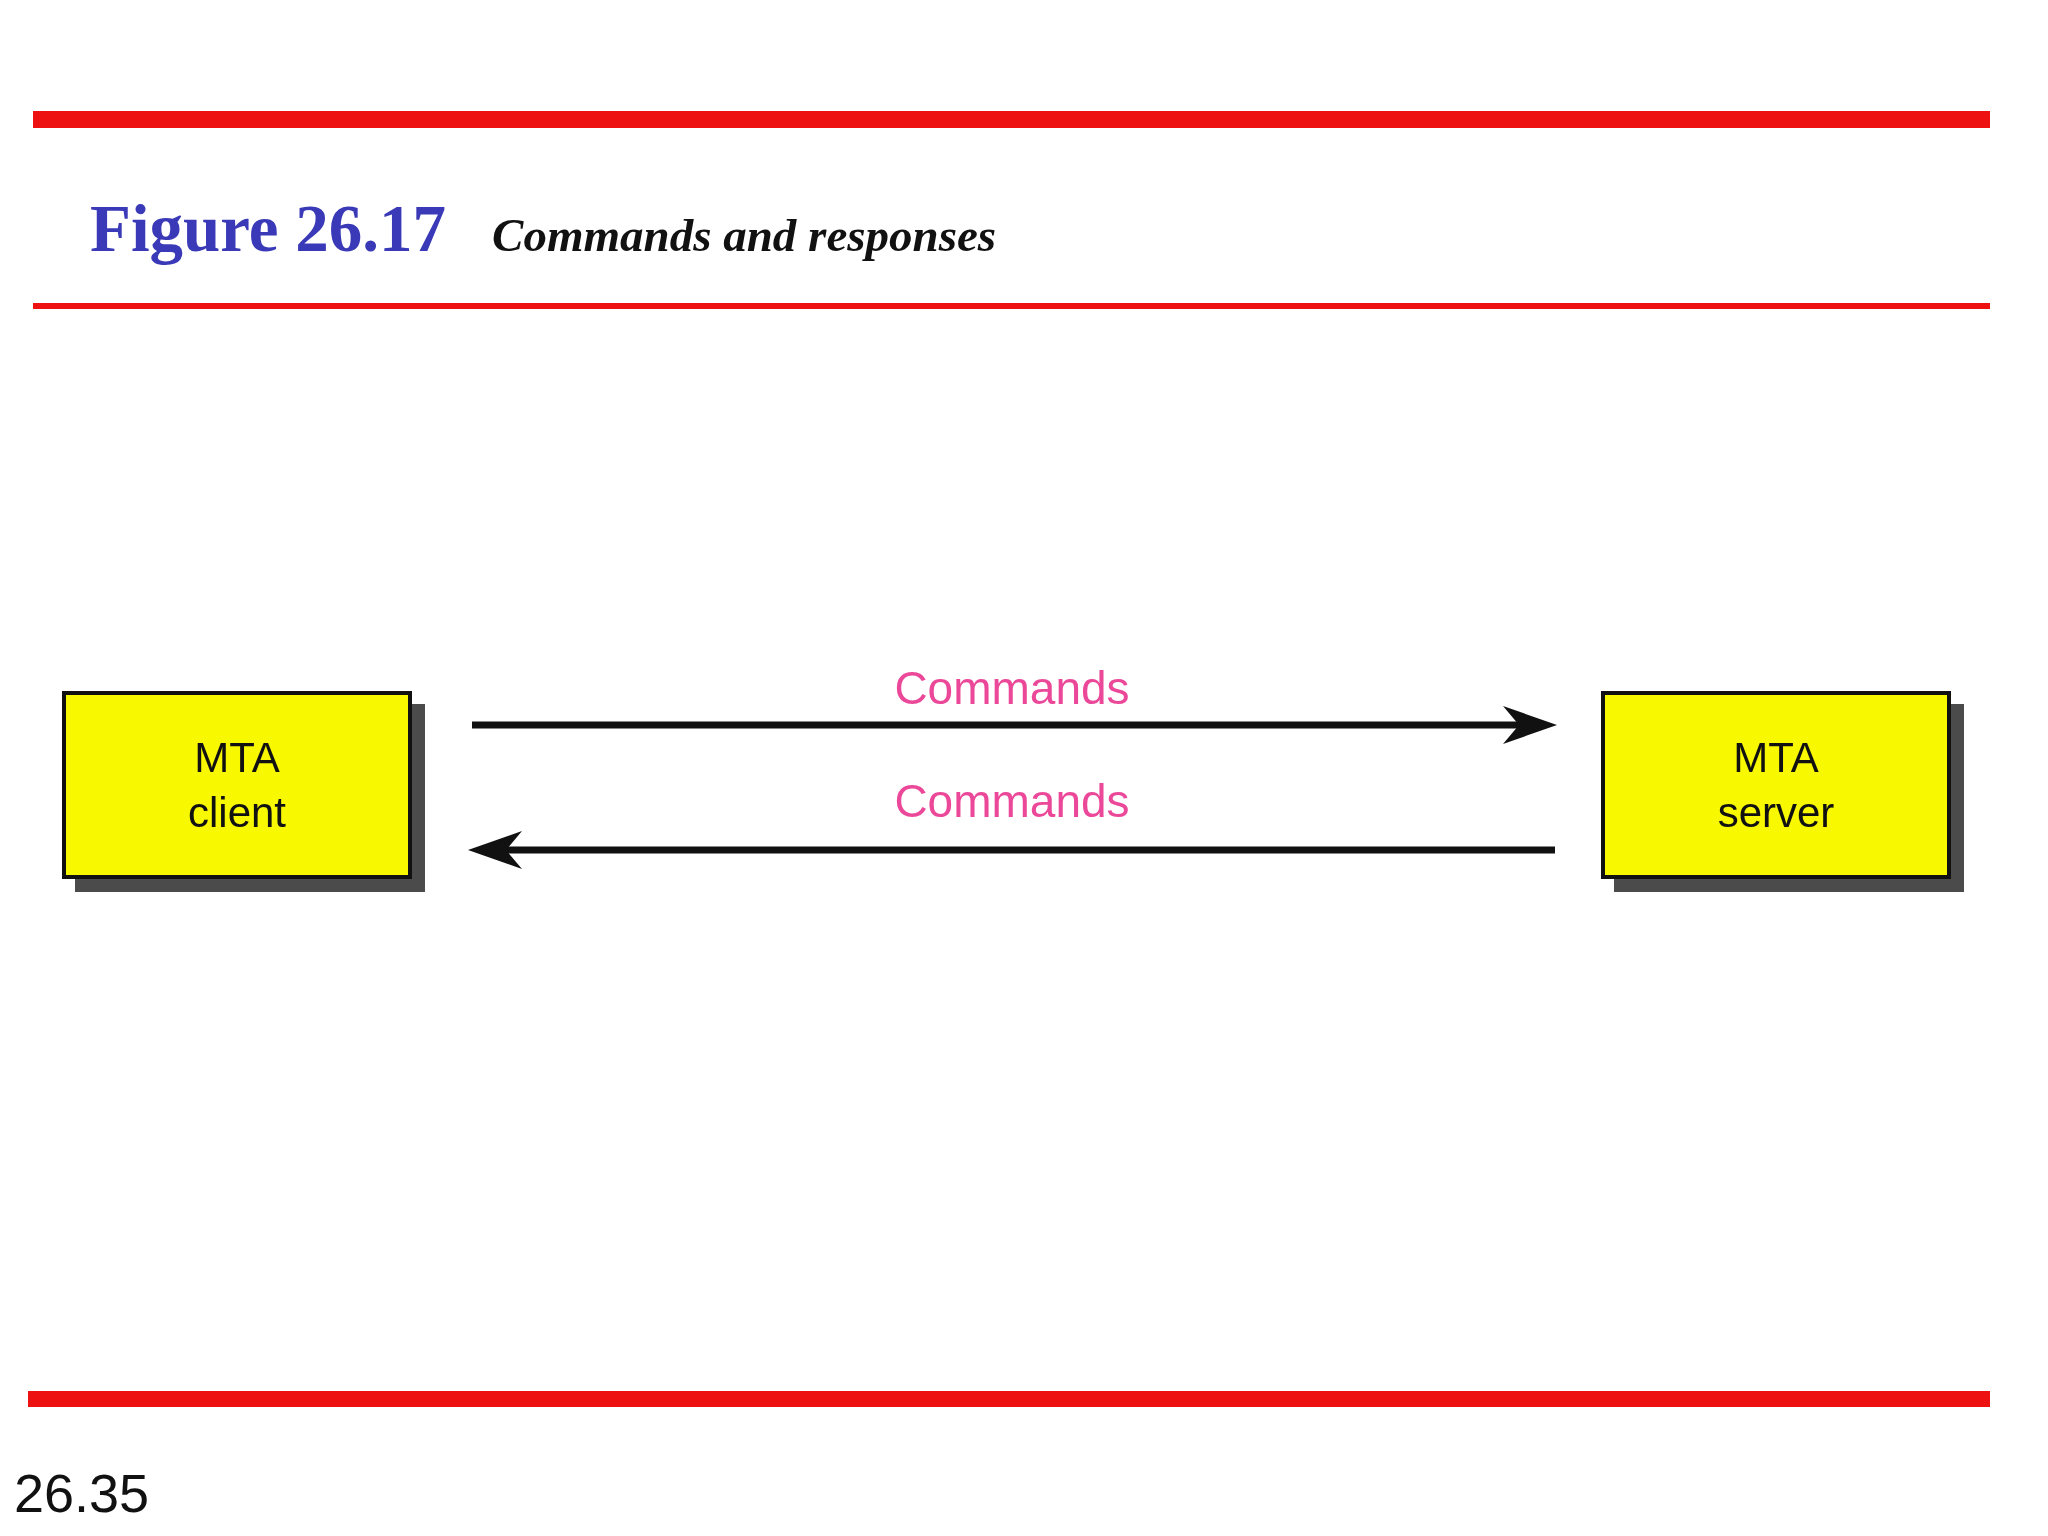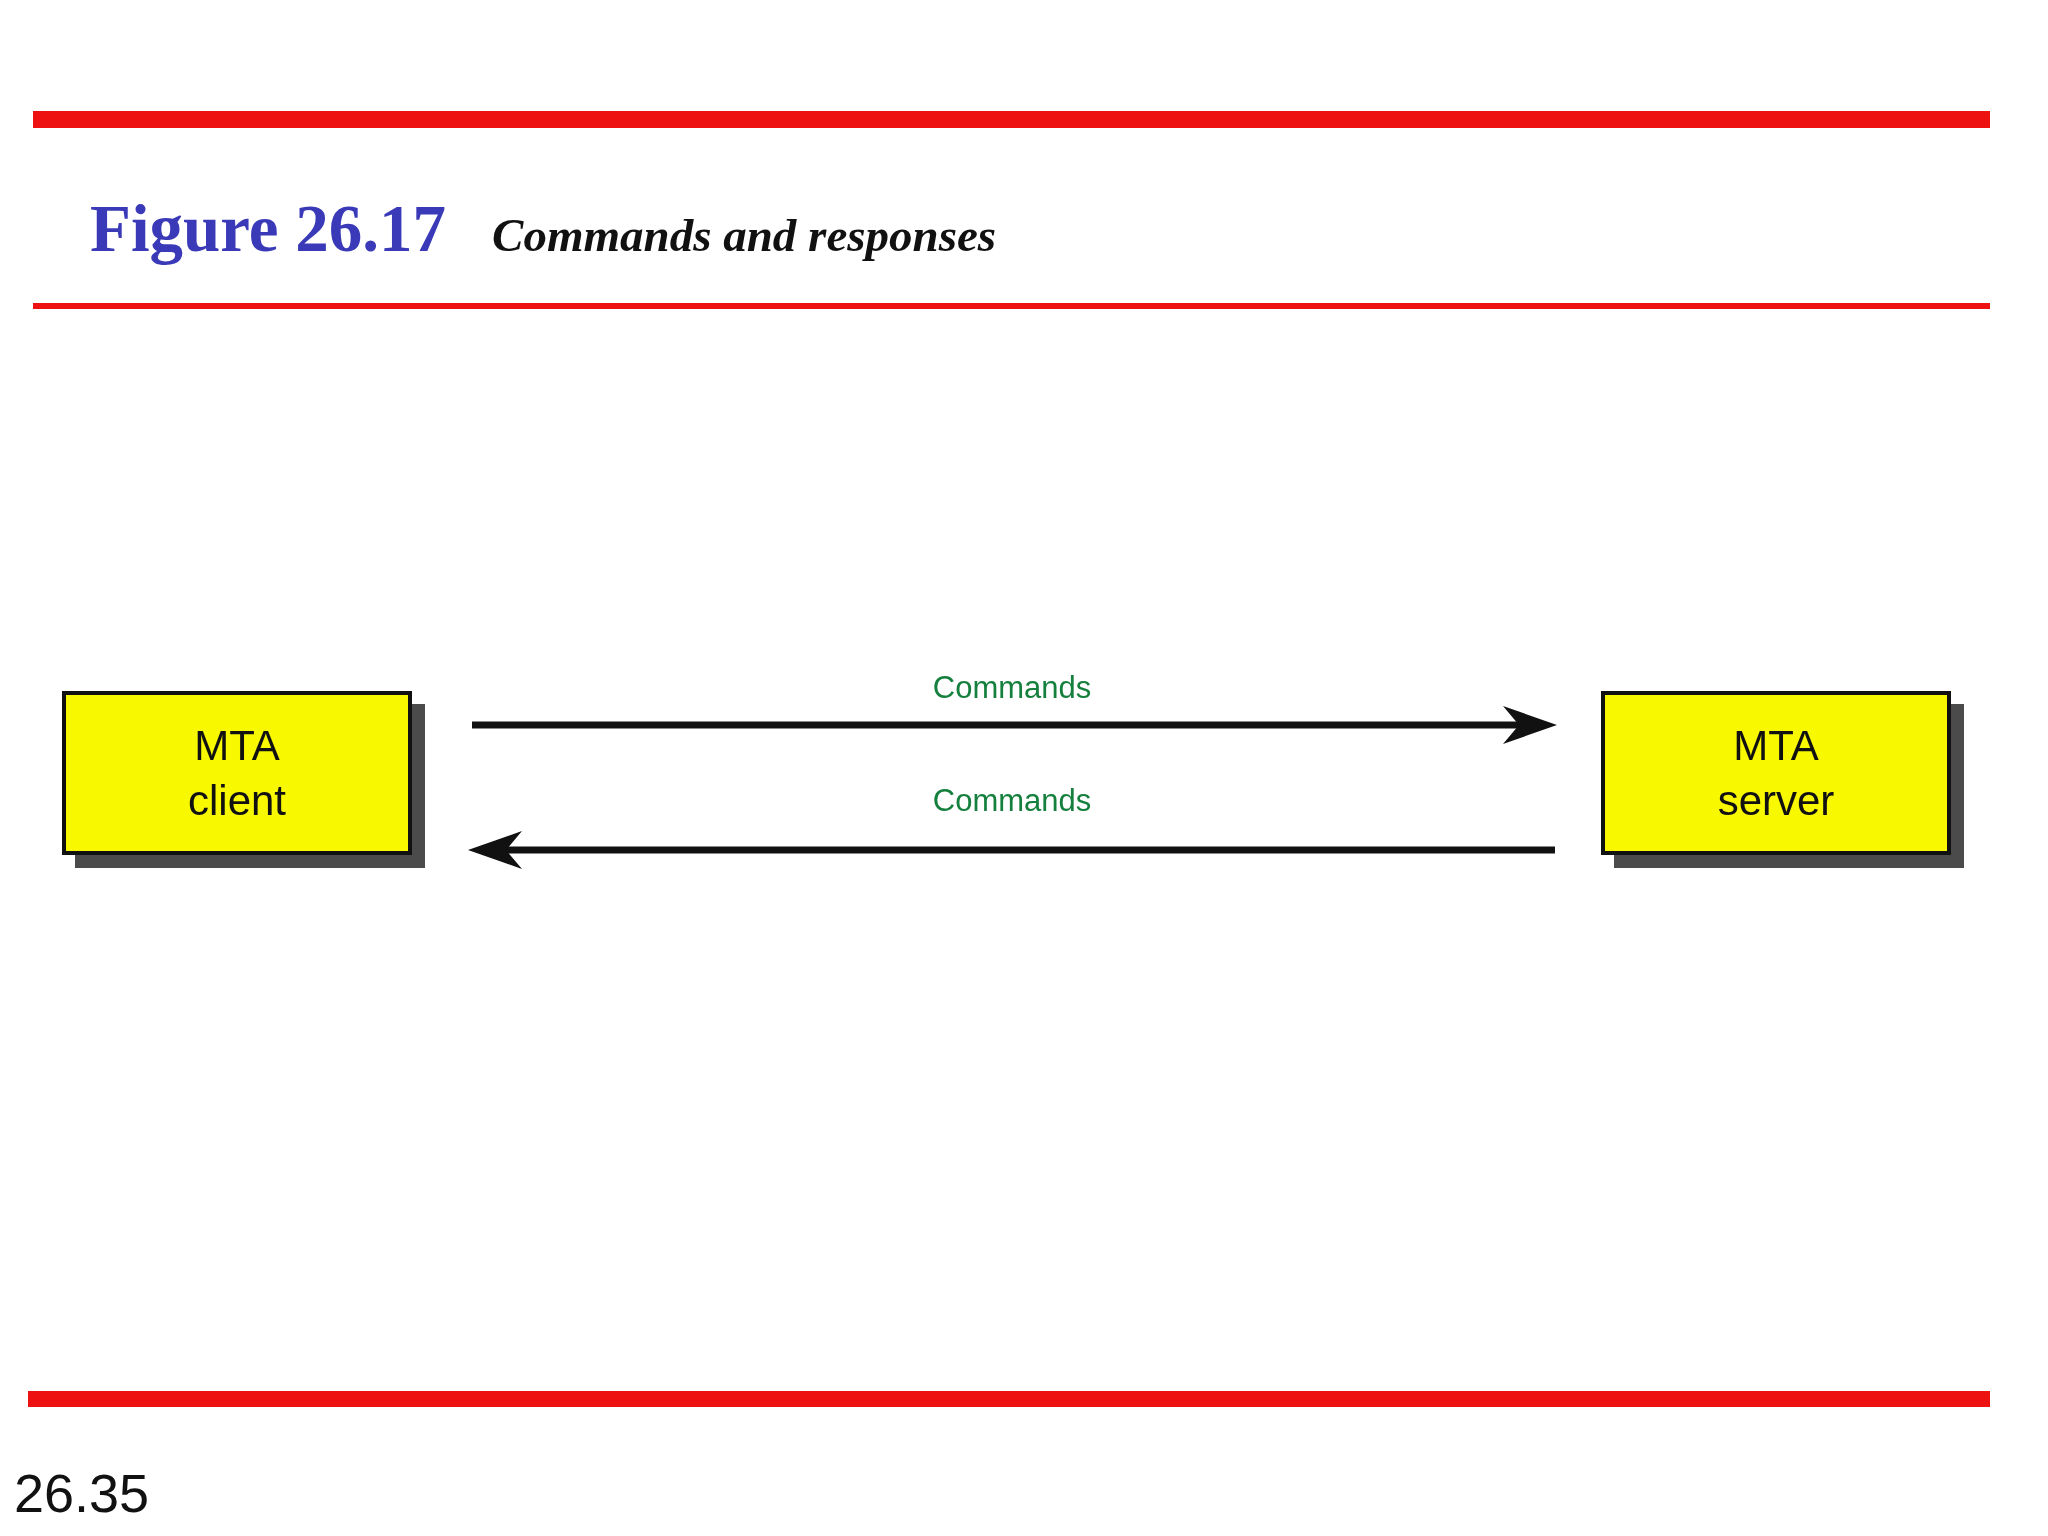--- a/index.html
+++ b/index.html
@@ -46,21 +46,21 @@
     left: 33px; top: 303px;
     width: 1957px; height: 6px;
     background: #ee1111;
   }
 
   
   .diagram { position: absolute; left: 0; top: 0; width: 2048px; height: 1536px; }
 
   .node-box {
     position: absolute;
-    width: 350px; height: 164px;
+    width: 350px; height: 188px;
     background: #f8f800;
     border: 4px solid #111111;
     box-shadow: 13px 13px 0 #4b4b4b;
     display: flex;
     flex-direction: column;
     align-items: center;
     justify-content: center;
     text-align: center;
     font-size: 42px;
     line-height: 55px;
@@ -73,23 +73,23 @@
     position: absolute;
     left: 0; top: 0;
     width: 2048px; height: 1536px;
     pointer-events: none;
   }
 
   .arrow-label {
     position: absolute;
     left: 462px; width: 1100px;
     text-align: center;
-    font-size: 31px;
+    font-size: 46px;
     line-height: 46px;
-    color: #15803d;
+    color: #ec4899;
     white-space: nowrap;
   }
   .arrow-label.commands  { top: 665px; }
   .arrow-label.responses { top: 778px; }
 
   
   .bottom-bar {
     position: absolute;
     left: 28px; top: 1391px;
     width: 1962px; height: 16px;

